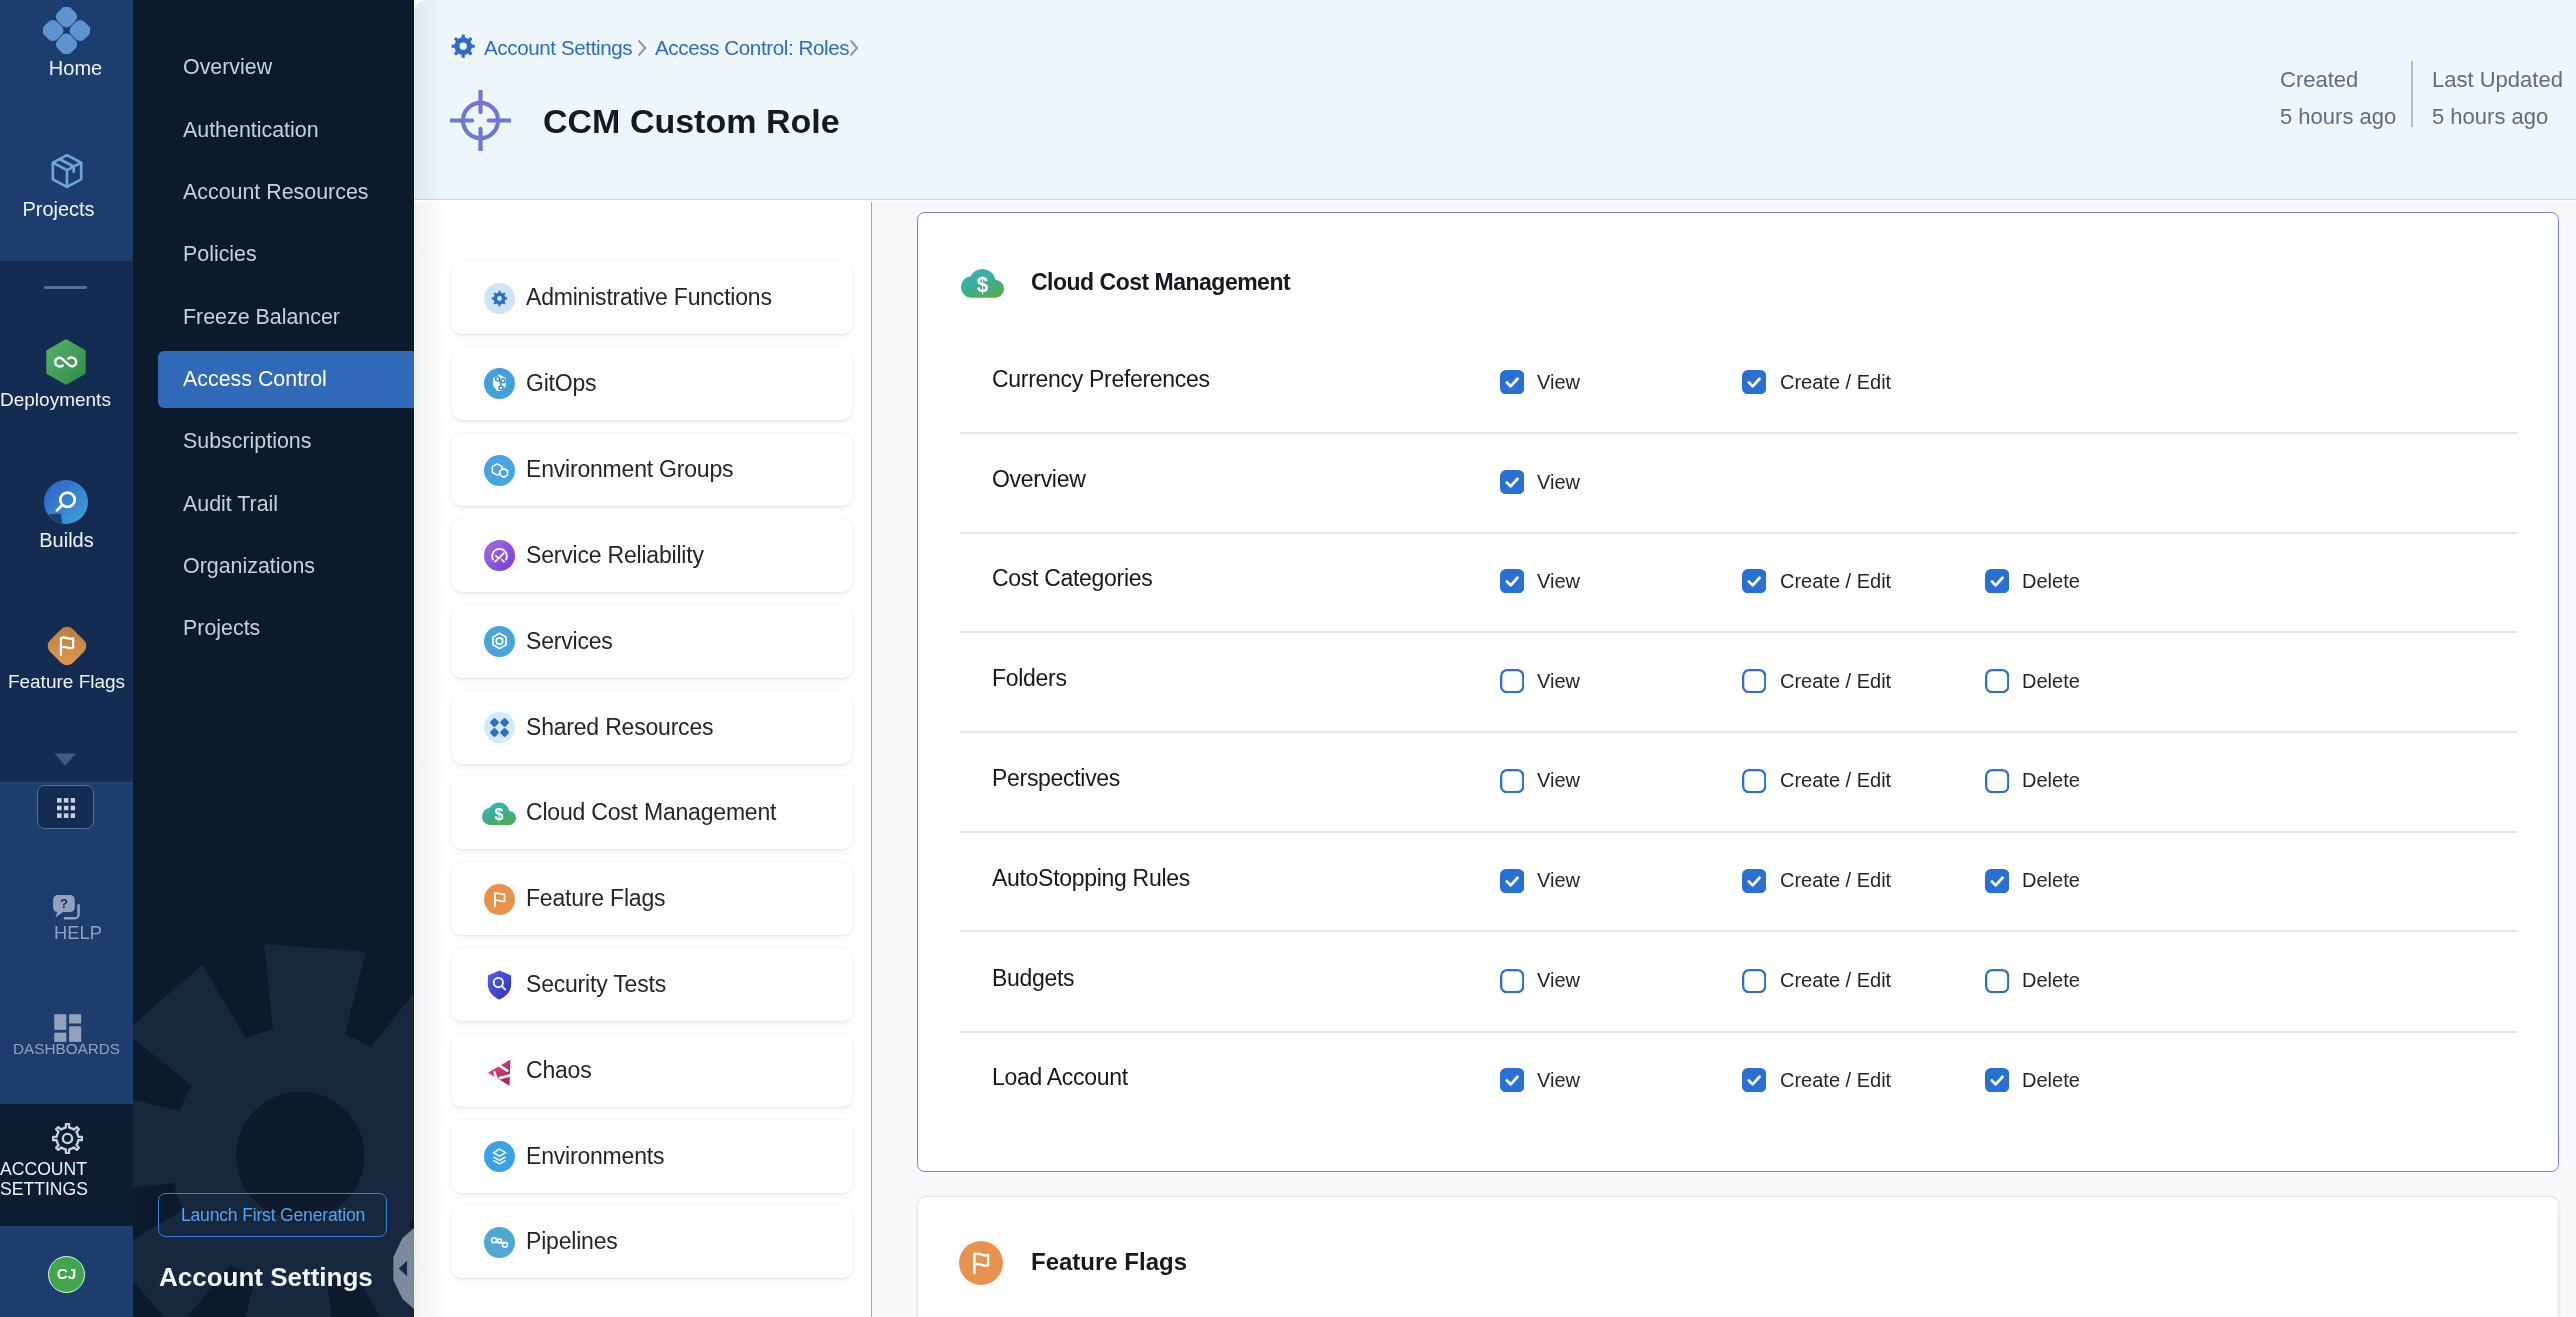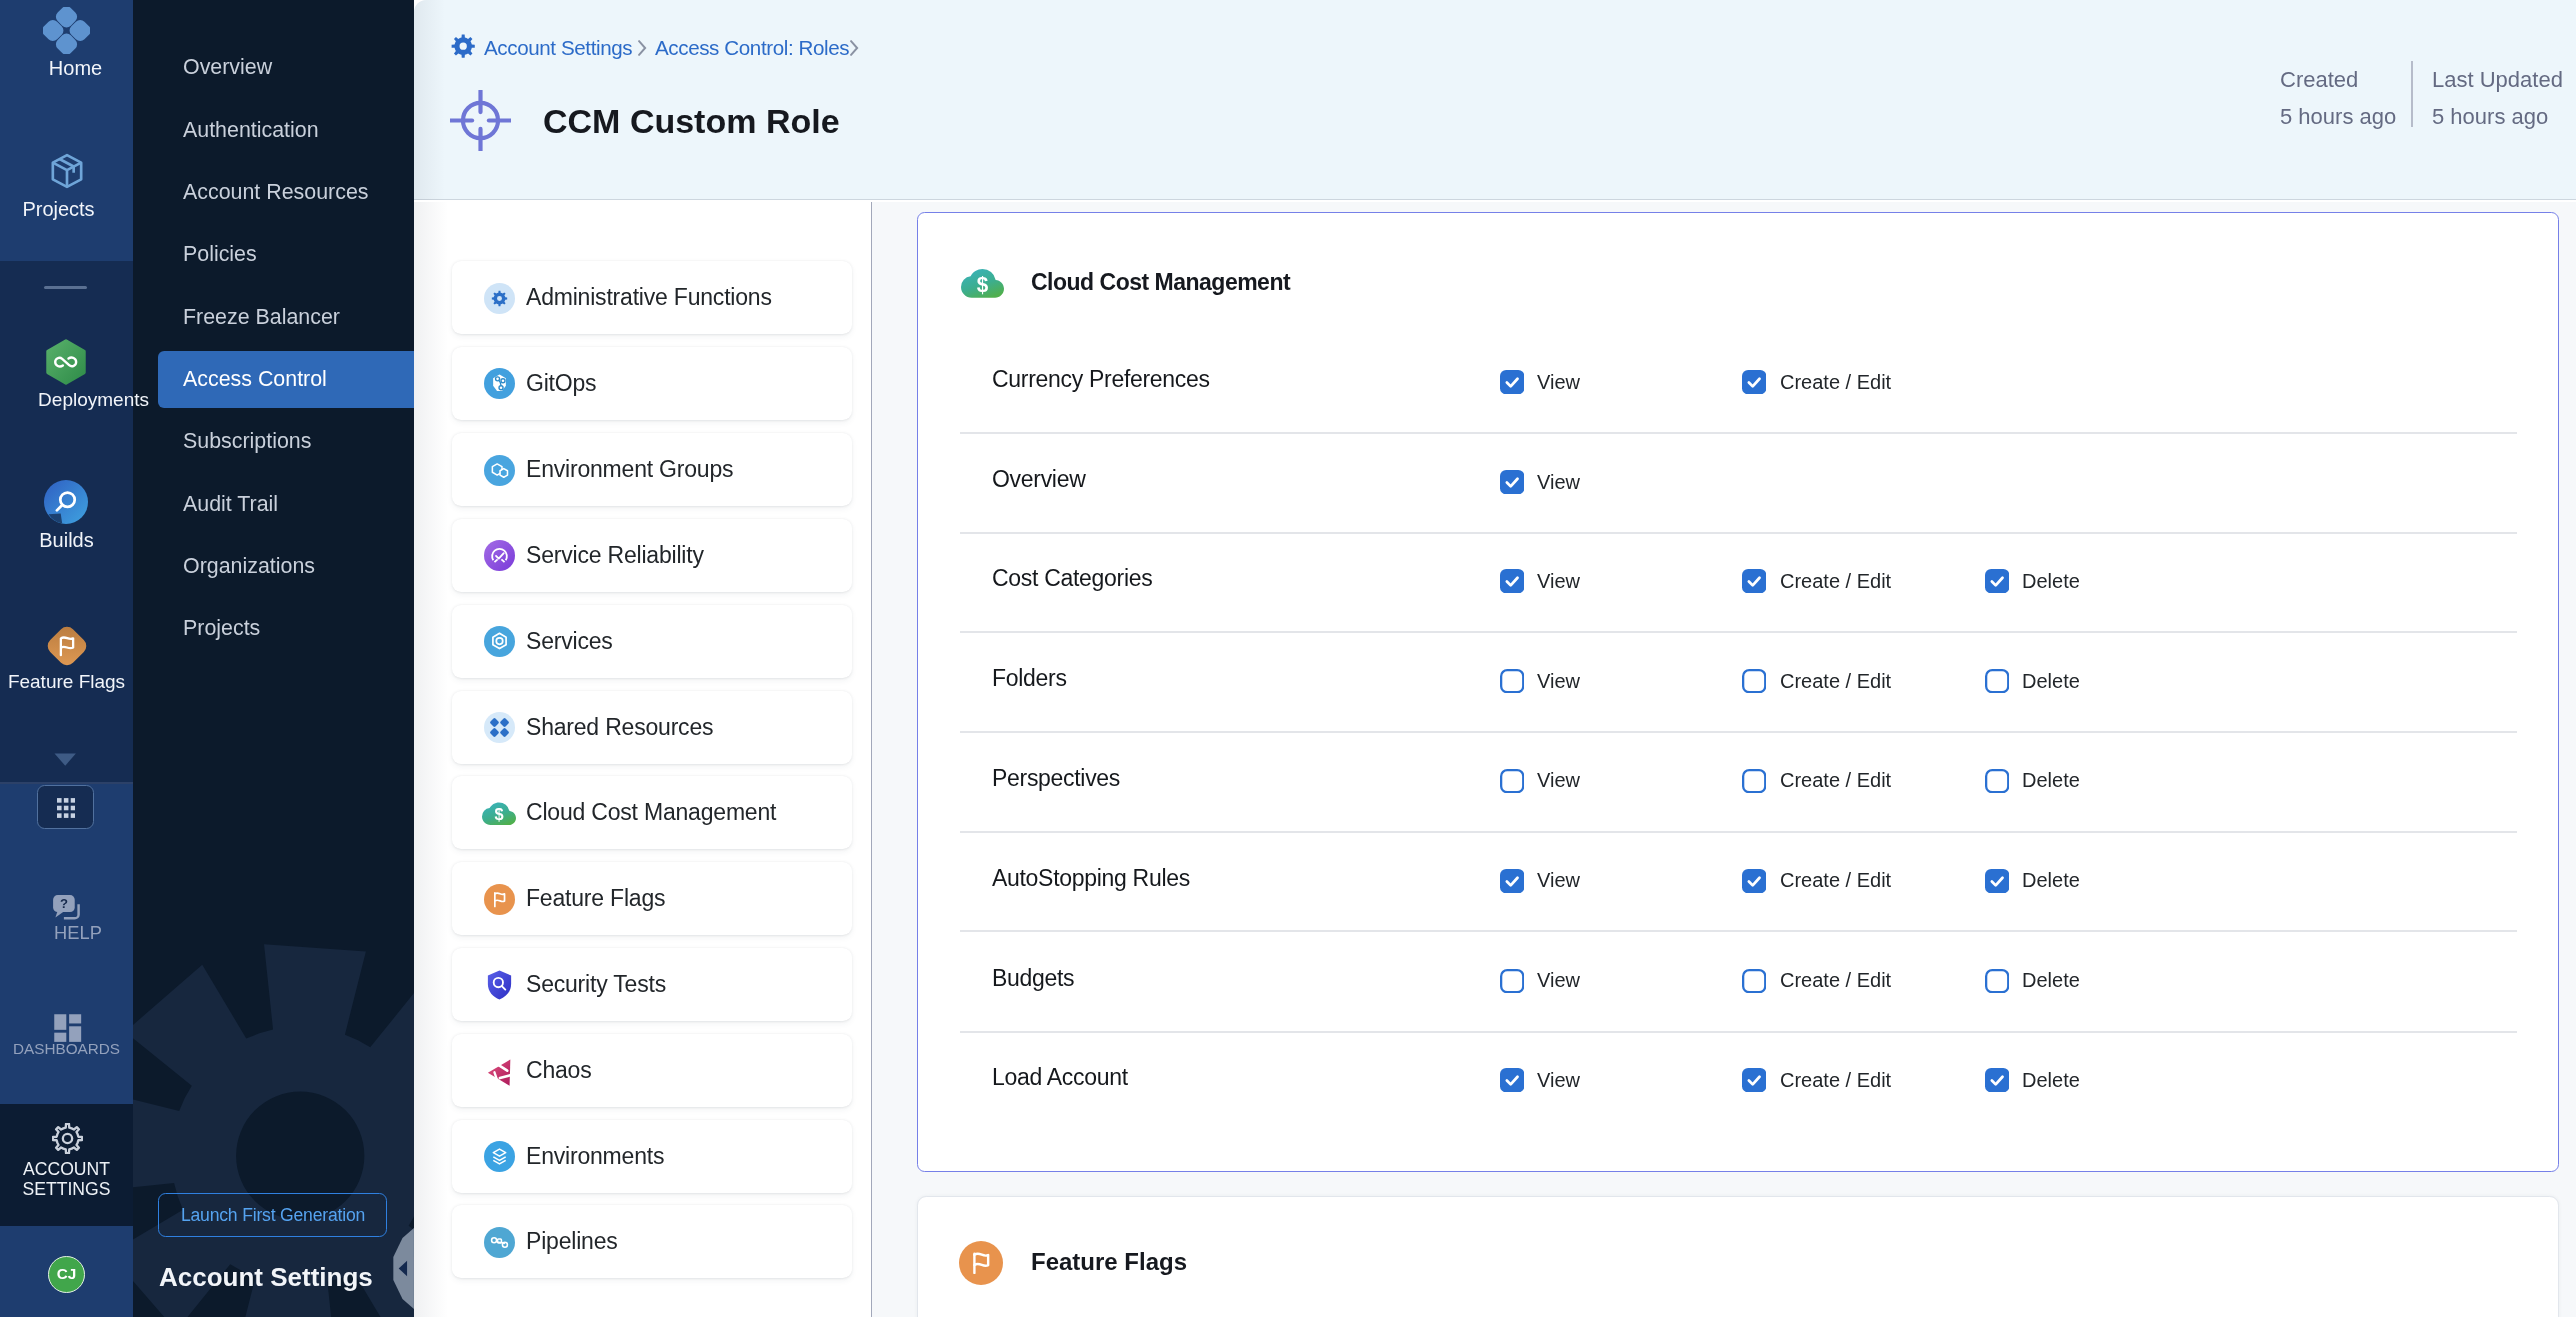--- a/index.html
+++ b/index.html
@@ -360,21 +360,21 @@
 <svg class="abs" style="left:44px;top:339px" width="44" height="46" viewBox="0 0 58 60">
 <defs>
         <linearGradient id="gdep" x1="0" y1="0" x2="1" y2="1">
           <stop offset="0" stop-color="#58B06A"></stop>
           <stop offset="1" stop-color="#2F8C49"></stop>
         </linearGradient>
       </defs>
 <path d="M29 2 L53 16 V44 L29 58 L5 44 V16 Z" fill="url(#gdep)" stroke="url(#gdep)" stroke-width="4" stroke-linejoin="round"></path>
 <path d="M24 34.5 c-5 3.5 -11 0 -11 -5 c0 -5 6 -8 10 -4.5 l10 9 c4 3.5 10 0.5 10 -4.5 c0 -5 -6 -8.5 -11 -5" stroke="#fff" stroke-width="3.4" fill="none" stroke-linecap="round" transform="translate(0.5,0.5) scale(0.92)" transform-origin="29 30"></path>
 </svg>
-<div class="abs lbl" style="left:0;top:389px;width:149px;text-align:right;font-size:19px;color:#F2F5FA">Deployments</div>
+<div class="abs lbl" style="left:0;top:389px;width:149px;text-align:left;font-size:19px;color:#F2F5FA">Deployments</div>
 <svg class="abs" style="left:44px;top:480px" width="44" height="44" viewBox="0 0 58 58">
 <defs>
         <linearGradient id="gbld" x1="0" y1="0" x2="1" y2="1">
           <stop offset="0" stop-color="#2F5FC2"></stop>
           <stop offset="1" stop-color="#3FA3E0"></stop>
         </linearGradient>
       </defs>
 <circle cx="29" cy="29" r="29" fill="url(#gbld)"></circle>
 <path d="M6 45 A29 29 0 0 0 24 57.5 L22 44 Z" fill="#1A3A66" opacity="0.9"></path>
 <g stroke="#fff" fill="none" stroke-width="3.6">
@@ -426,15 +426,15 @@
         <rect x="13.5" y="3" width="8.5" height="6.5"></rect>
 <rect x="13.5" y="11.5" width="8.5" height="11"></rect>
         <rect x="3" y="16" width="8.5" height="6.5"></rect>
 </g>
     </svg>
 <div class="abs lbl" style="left:0;top:1040px;width:133px;text-align:center;font-size:15.3px;letter-spacing:0px;color:#93A1BC">DASHBOARDS</div>
 <svg class="abs" style="left:52px;top:1123px" width="31" height="31" viewBox="0 0 40 40">
 <path d="M14.6 6.9 L17.7 6.0 L18.1 1.1 L21.9 1.1 L22.3 6.0 L25.4 6.9 L25.4 6.9 L28.3 8.4 L32.0 5.3 L34.7 8.0 L31.6 11.7 L33.1 14.6 L33.1 14.6 L34.0 17.7 L38.9 18.1 L38.9 21.9 L34.0 22.3 L33.1 25.4 L33.1 25.4 L31.6 28.3 L34.7 32.0 L32.0 34.7 L28.3 31.6 L25.4 33.1 L25.4 33.1 L22.3 34.0 L21.9 38.9 L18.1 38.9 L17.7 34.0 L14.6 33.1 L14.6 33.1 L11.7 31.6 L8.0 34.7 L5.3 32.0 L8.4 28.3 L6.9 25.4 L6.9 25.4 L6.0 22.3 L1.1 21.9 L1.1 18.1 L6.0 17.7 L6.9 14.6 L6.9 14.6 L8.4 11.7 L5.3 8.0 L8.0 5.3 L11.7 8.4 L14.6 6.9 Z" fill="none" stroke="#C9D0DB" stroke-width="3" stroke-linejoin="round"></path>
 <circle cx="20" cy="20" r="6" fill="none" stroke="#C9D0DB" stroke-width="3"></circle>
 </svg>
-<div class="abs lbl" style="left:0;top:1159px;width:133px;text-align:center;font-size:17.6px;line-height:20px;color:#EDF1F6">ACCOUNT<br>SETTINGS</div>
+<div class="abs lbl" style="left:0;top:1159px;width:133px;text-align:left;font-size:17.6px;line-height:20px;color:#EDF1F6">ACCOUNT<br>SETTINGS</div>
 <div class="abs" style="left:48px;top:1256px;width:37px;height:37px;border-radius:50%;background:#41A64B;border:1.9px solid #E4F0E5;text-align:center;font-size:15.3px;font-weight:700;color:#fff;line-height:34px">CJ</div>
 </div>
 
 </body></html>

